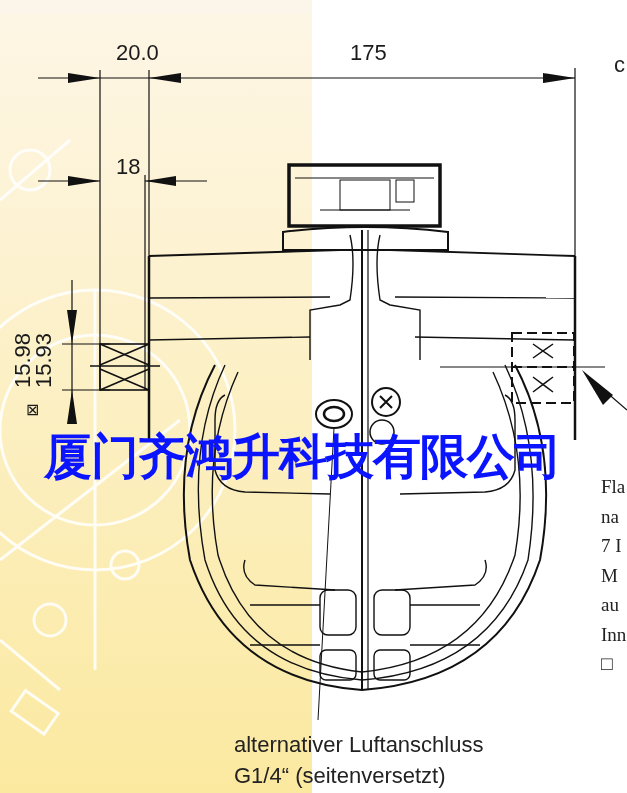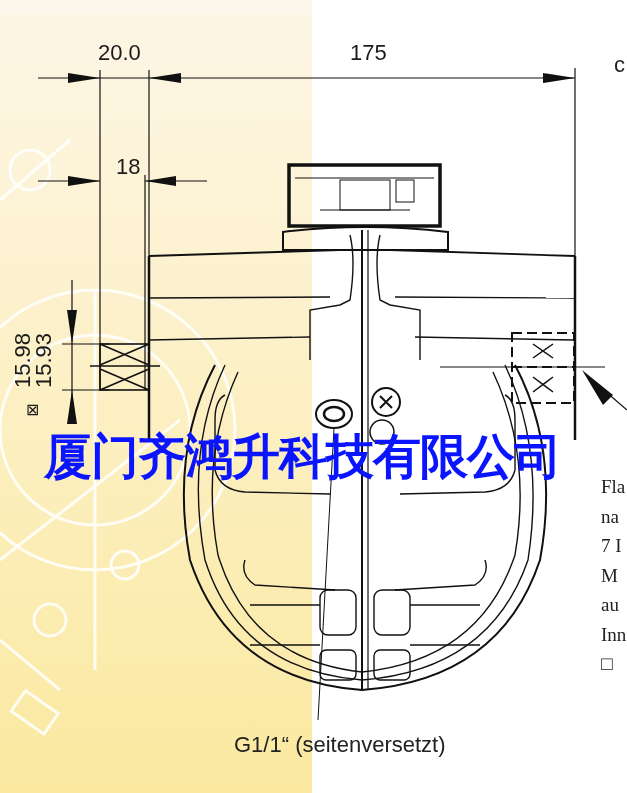--- a/index.html
+++ b/index.html
@@ -130,35 +130,36 @@
   </g>
   <g stroke="#111" stroke-width="1.5">
     <line x1="533" y1="344" x2="553" y2="358"></line>
     <line x1="553" y1="344" x2="533" y2="358"></line>
     <line x1="533" y1="377" x2="553" y2="392"></line>
     <line x1="553" y1="377" x2="533" y2="392"></line>
     <line x1="440" y1="367" x2="605" y2="367" stroke-width="1"></line>
   </g>
 </svg>
 
-<div class="dim" style="left:98px;top:42px;">20.0</div>
+<div class="dim" style="left:116px;top:42px;">20.0</div>
 <div class="dim" style="left:350px;top:42px;">175</div>
 <div class="dim" style="left:116px;top:156px;">18</div>
 <div class="dim-vert" style="left:12px;top:388px;">15.98</div>
 <div class="dim-vert" style="left:33px;top:388px;">15.93</div>
 <div class="square-sym" style="left:26px;top:400px;">⊠</div>
 <div class="top-right-letter">c</div>
 
 <div class="watermark">厦门齐鸿升科技有限公司</div>
 
 <div class="side-notes">
   <div>Fla</div>
   <div>na</div>
   <div>7 I</div>
   <div>M</div>
   <div>au</div>
   <div>Inn</div>
   <div>□</div>
 </div>
 
 <div class="caption">
-  <div>G1/1“ (seitenversetzt)</div>
+  <div>alternativer Luftanschluss</div>
+  <div>G1/4“ (seitenversetzt)</div>
 </div>
 
 </body></html>

